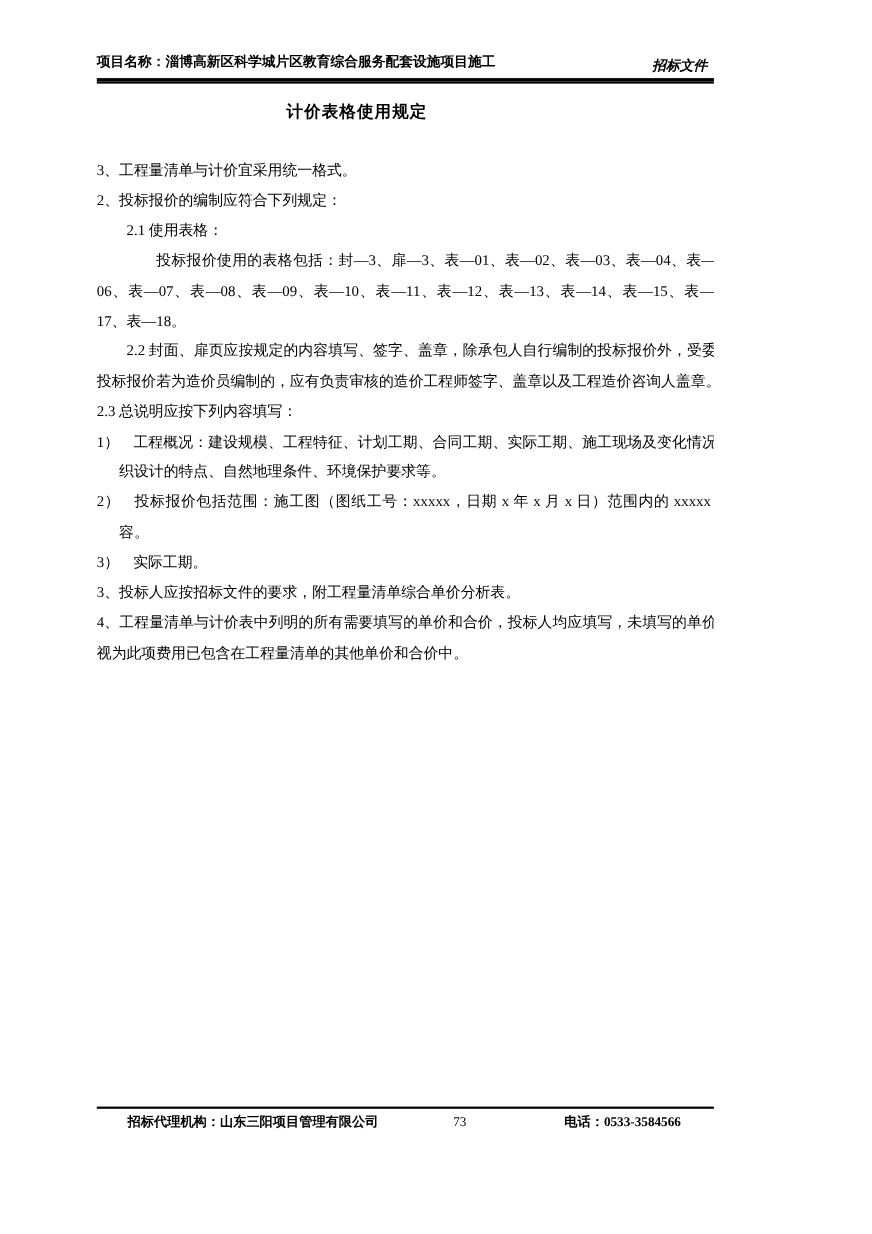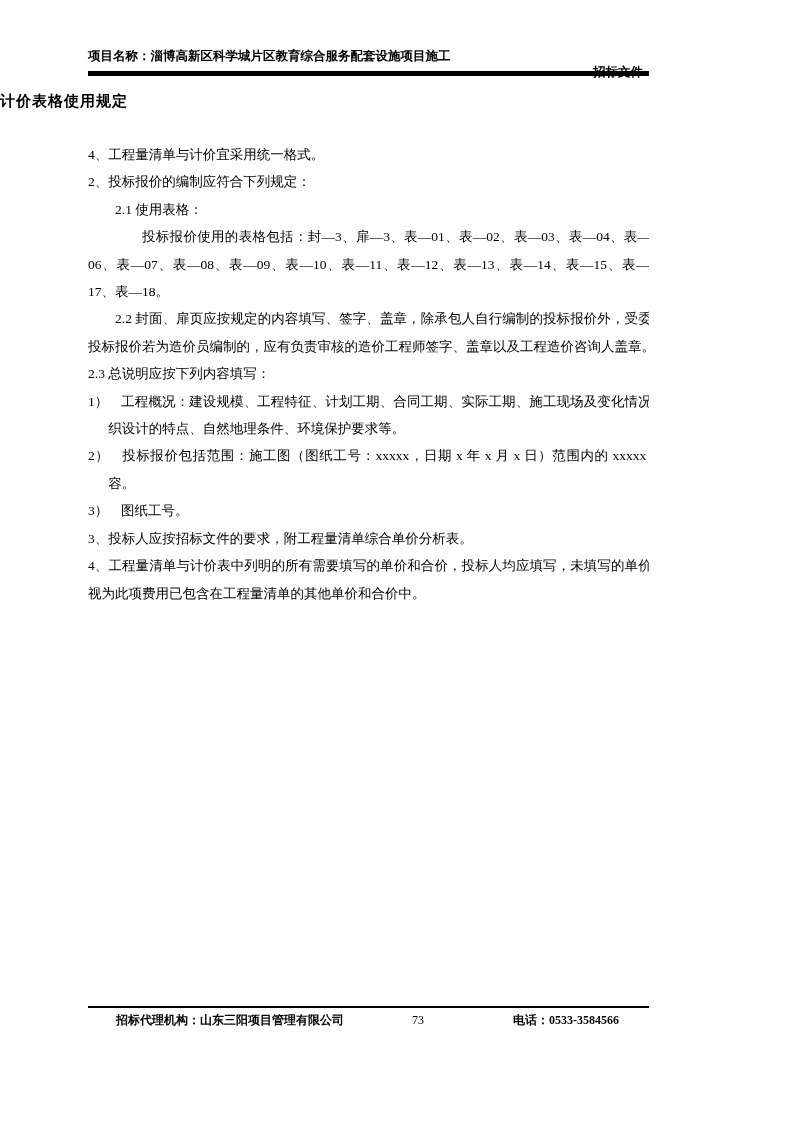--- a/index.html
+++ b/index.html
@@ -24,36 +24,37 @@
   .header-row {
     position: relative;
     font-weight: bold;
     font-size: 12.5px;
     line-height: 18px;
     white-space: nowrap;
   }
   .header-doctype {
     position: absolute;
     left: 505px;
-    top: 16px;
+    top: 4px;
+    font-style: italic;
   }
   .double-rule {
     margin-top: 6px;
     height: 2px;
     border-top: 3px solid #000;
     border-bottom: 2px solid #000;
   }
 
   
   .title {
     position: absolute;
     top: 92px;
     left: 0;
     width: 100%;
-    text-align: left;
+    text-align: center;
     font-size: 15px;
     font-weight: bold;
     letter-spacing: 1px;
   }
 
   
   .body {
     position: absolute;
     left: 88px;
     width: 618px;
@@ -112,34 +113,34 @@
     <div class="header-row">
       <span>项目名称：淄博高新区科学城片区教育综合服务配套设施项目施工</span>
       <span class="header-doctype">招标文件</span>
     </div>
     <div class="double-rule"></div>
   </div>
 
   <div class="title">计价表格使用规定</div>
 
   <div class="body">
-    <p>4、工程量清单与计价宜采用统一格式。</p>
+    <p>3、工程量清单与计价宜采用统一格式。</p>
     <p>2、投标报价的编制应符合下列规定：</p>
     <p class="indent2">2.1 使用表格：</p>
     <p class="indent4">投标报价使用的表格包括：封—3、扉—3、表—01、表—02、表—03、表—04、表—05、表—06、表—07、表—08、表—09、表—10、表—11、表—12、表—13、表—14、表—15、表—16、表—17、表—18。</p>
     <p class="indent2">2.2 封面、扉页应按规定的内容填写、签字、盖章，除承包人自行编制的投标报价外，受委托编制的投标报价若为造价员编制的，应有负责审核的造价工程师签字、盖章以及工程造价咨询人盖章。</p>
     <p>2.3 总说明应按下列内容填写：</p>
     <p class="li">
       <span class="li-num">1）</span><span>工程概况：建设规模、工程特征、计划工期、合同工期、实际工期、施工现场及变化情况、施工组织设计的特点、自然地理条件、环境保护要求等。</span>
     </p>
     <p class="li">
       <span class="li-num">2）</span><span>投标报价包括范围：施工图（图纸工号：xxxxx，日期 x 年 x 月 x 日）范围内的 xxxxx 等所有内容。</span>
     </p>
     <p class="li">
-      <span class="li-num">3）</span><span>图纸工号。</span>
+      <span class="li-num">3）</span><span>实际工期。</span>
     </p>
     <p>3、投标人应按招标文件的要求，附工程量清单综合单价分析表。</p>
     <p>4、工程量清单与计价表中列明的所有需要填写的单价和合价，投标人均应填写，未填写的单价和合价，视为此项费用已包含在工程量清单的其他单价和合价中。</p>
   </div>
 
   <div class="footer">
     <div class="footer-rule"></div>
     <div class="frow">
       <span>招标代理机构：山东三阳项目管理有限公司</span>
       <span class="pagenum">73</span>

